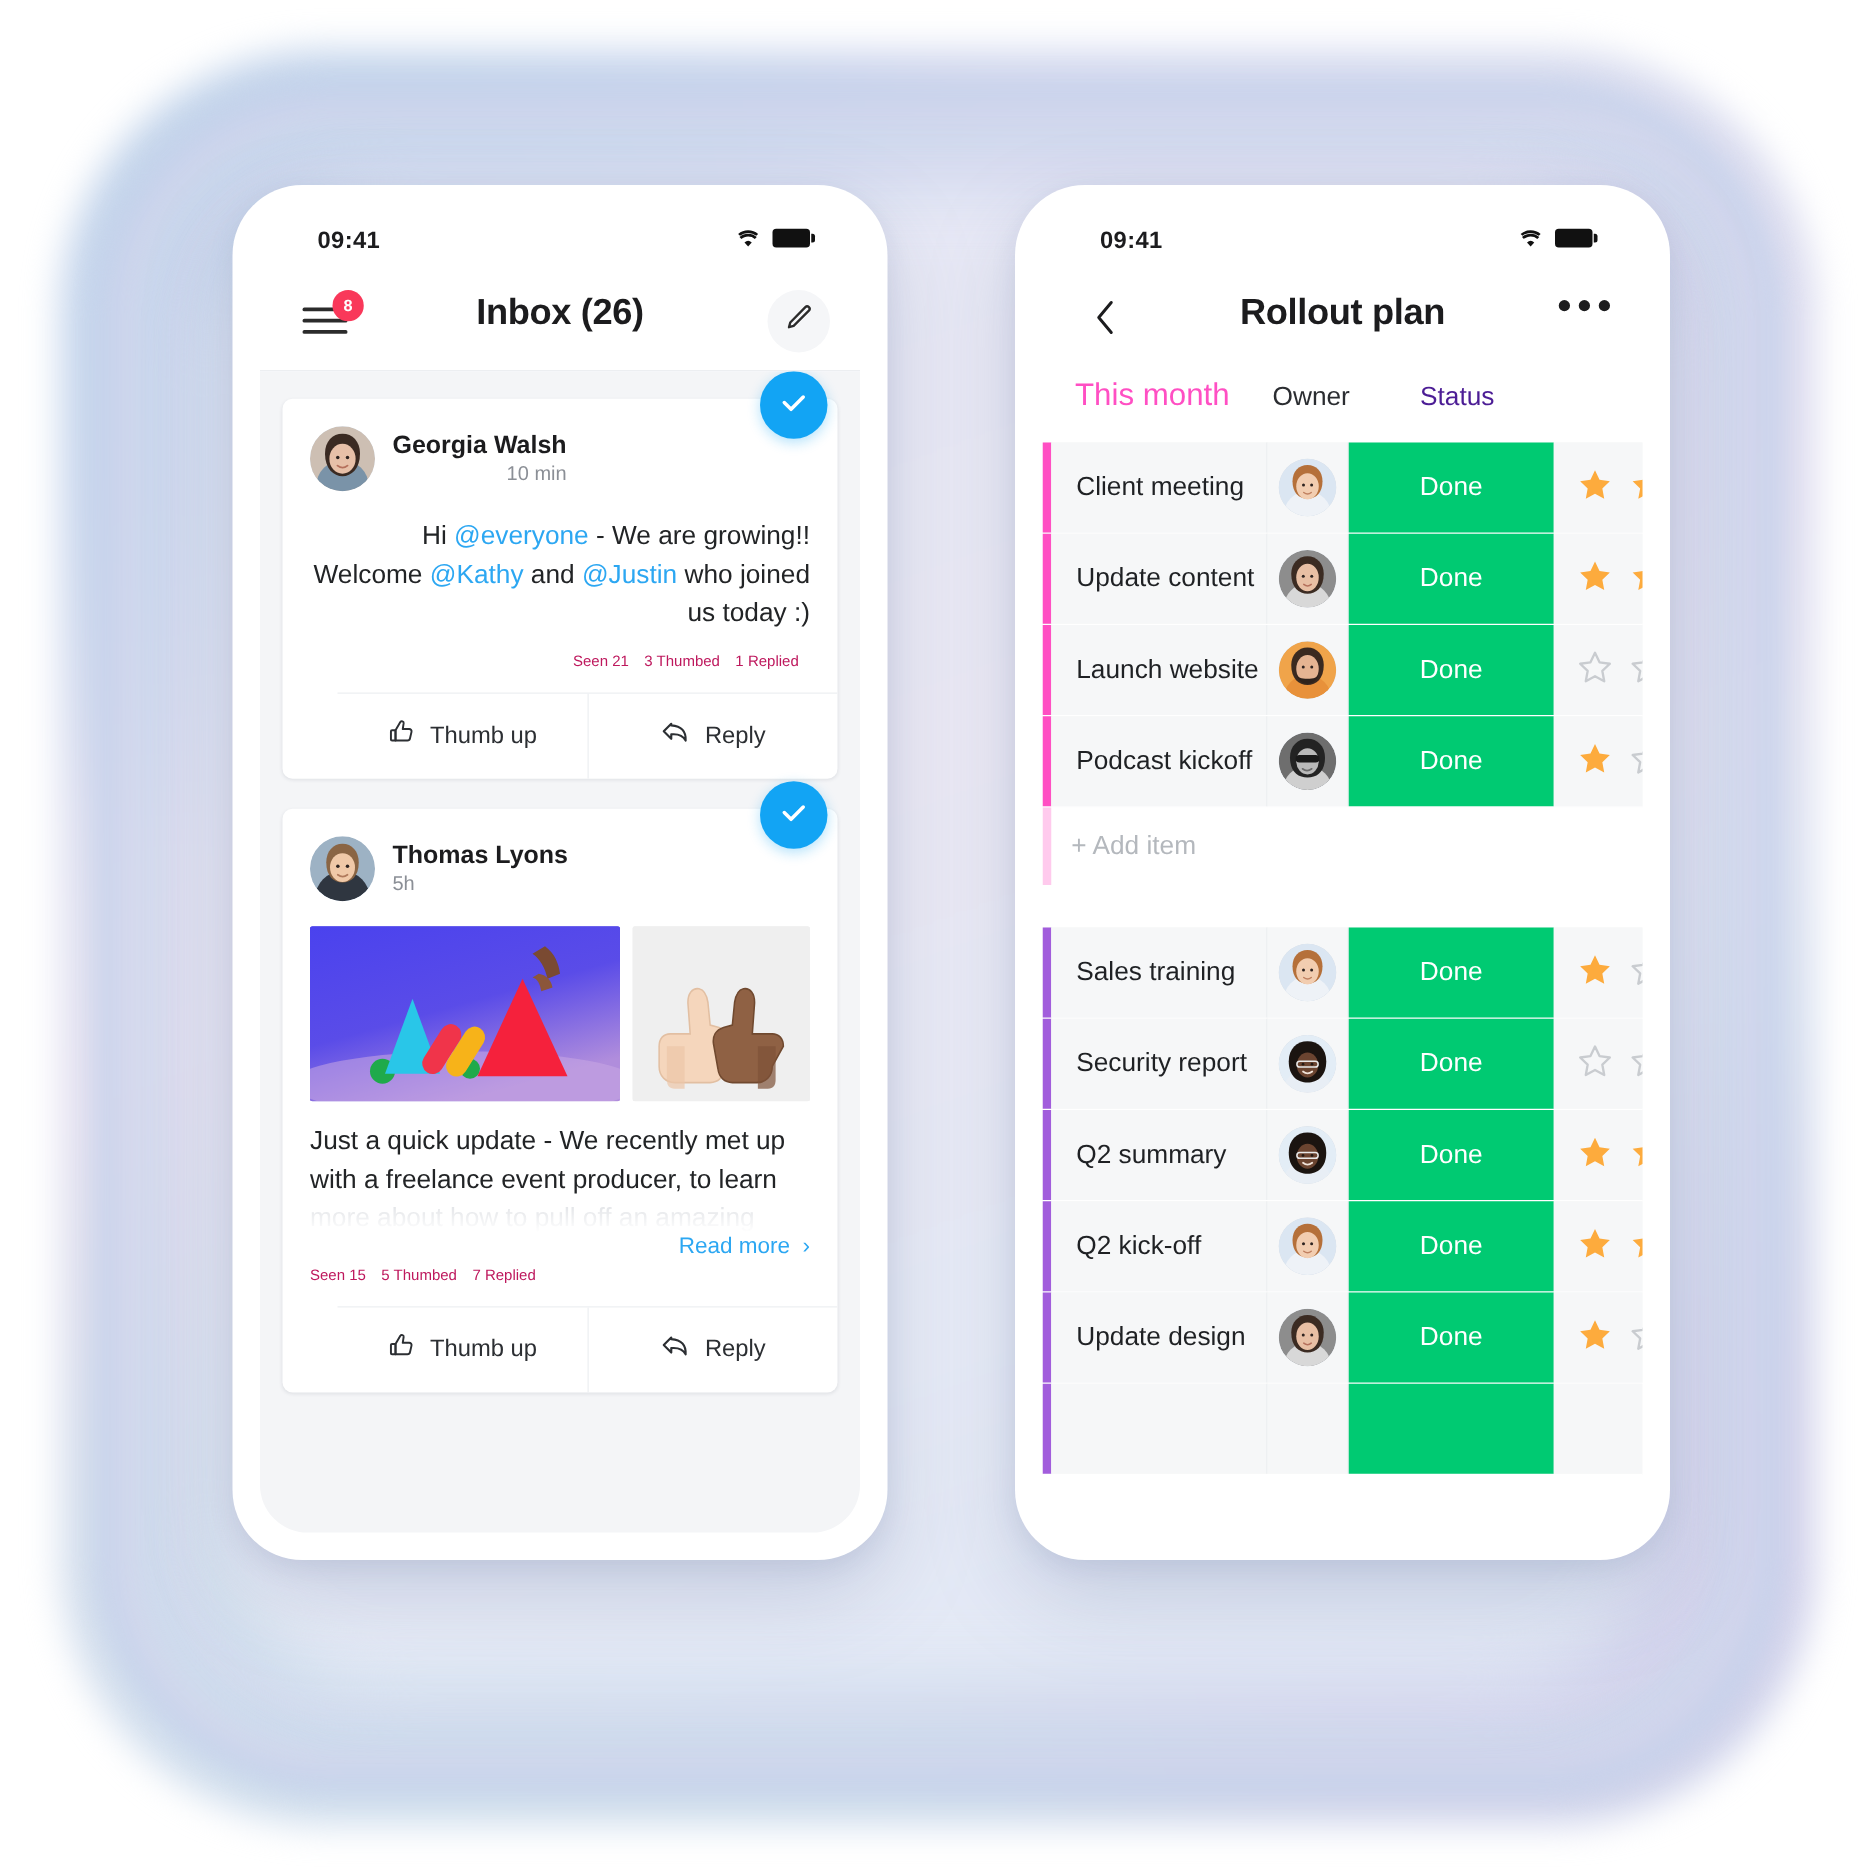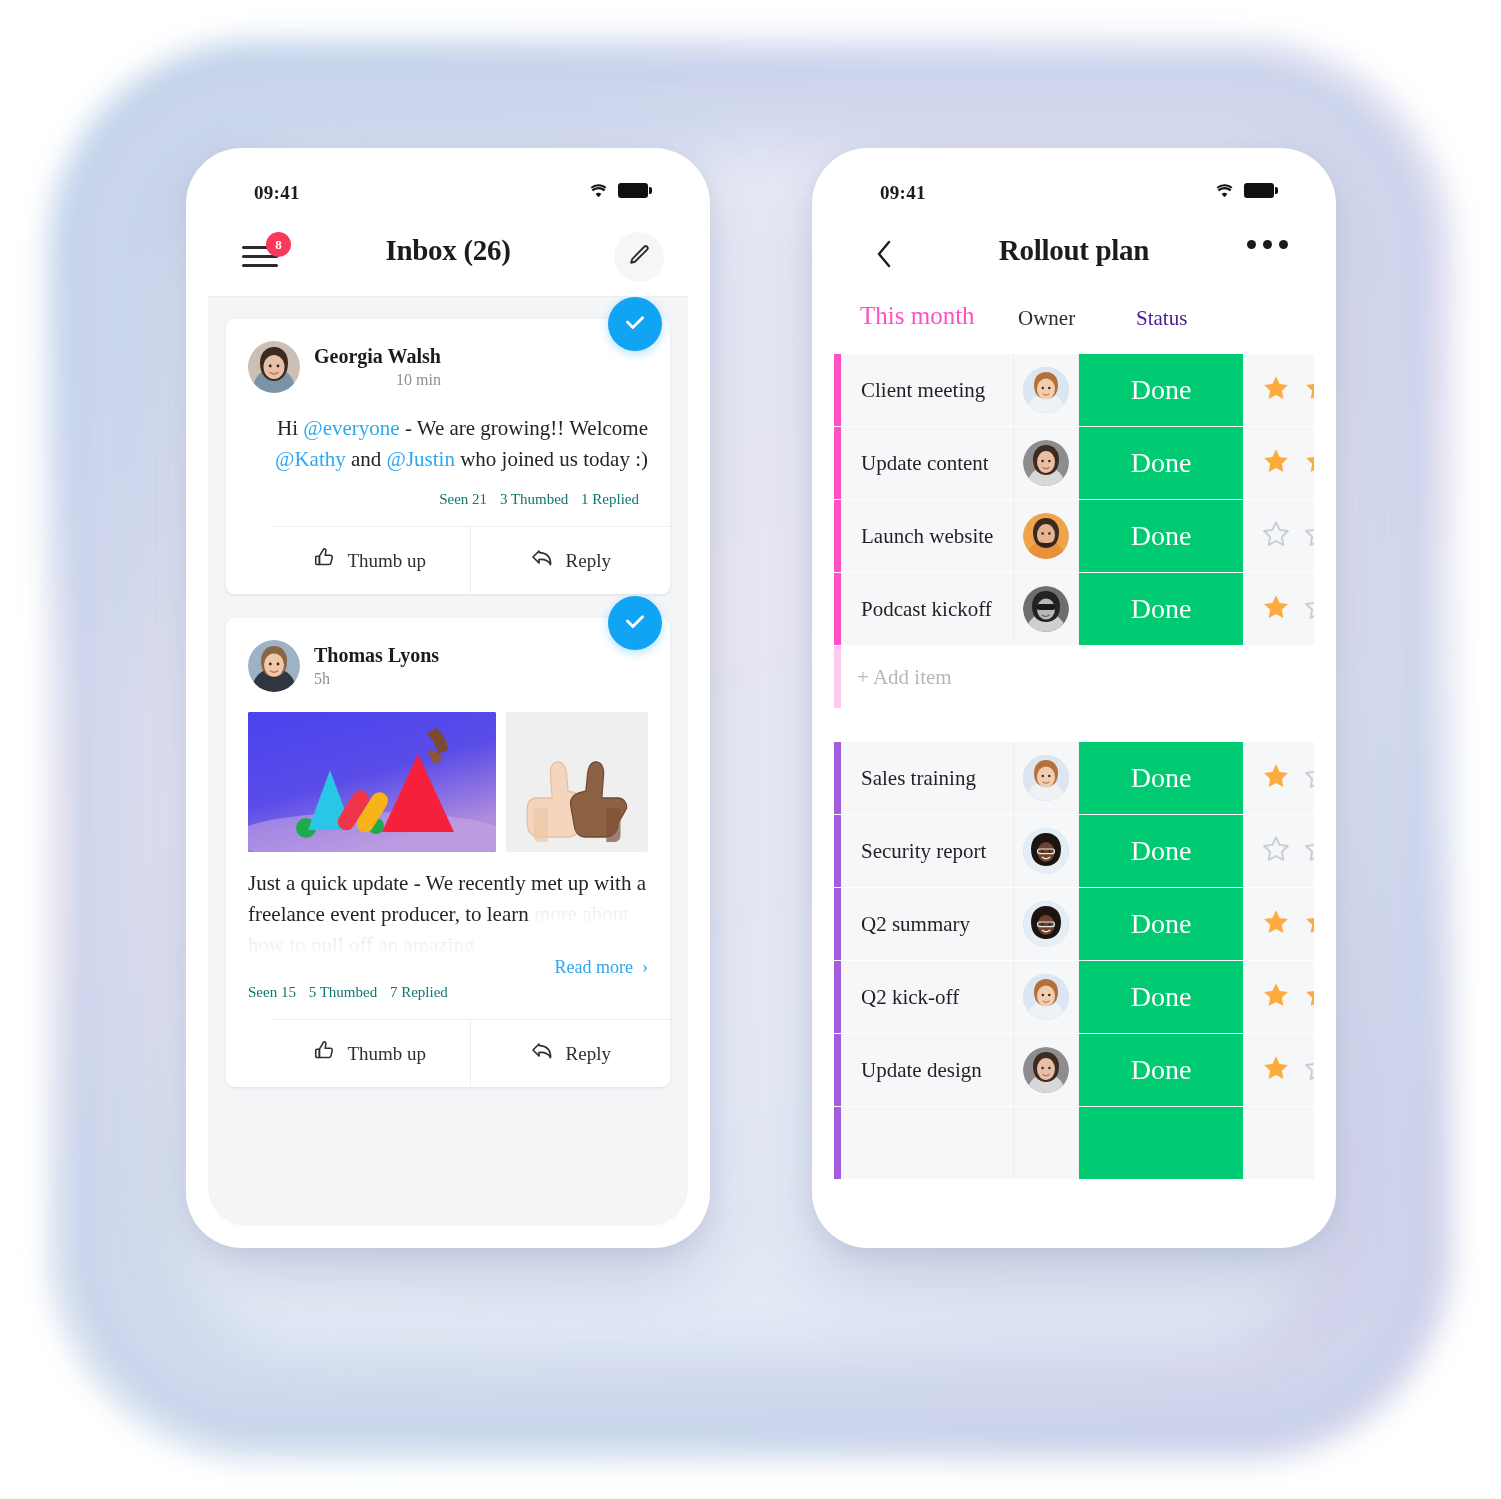--- a/index.html
+++ b/index.html
@@ -63,21 +63,20 @@
     filter: blur(26px);
   }
 
   
   .phone {
     position: absolute;
     background: #ffffff;
     border-radius: 56px;
     box-shadow: 0 28px 70px rgba(116,130,170,0.28), 0 6px 20px rgba(116,130,170,0.14);
     overflow: hidden;
-    font-family: Liberation Serif, serif;
   }
   .phone-left  { left: 186px; top: 148px; width: 524px; height: 1100px; }
   .phone-right { left: 812px; top: 148px; width: 524px; height: 1100px; }
 
   .screen {
     position: absolute;
     left: 22px; top: 22px;
     width: 480px; height: 1056px;
     border-radius: 38px;
     background: #ffffff;
@@ -246,22 +245,22 @@
   .readmore {
     text-align: right;
     padding: 0 22px;
     font-size: 18px;
     color: #2ca7f2;
     cursor: pointer;
     margin-top: -4px;
   }
   .meta {
     padding: 16px 22px 18px 22px;
-    font-size: 15px;
-    color: #0f766e;
+    font-size: 12px;
+    color: #be185d;
   }
   .meta span { margin-right: 9px; }
   .card-actions {
     display: flex;
     border-top: 1px solid #edeff2;
     margin-left: 44px;
   }
   .action {
     flex: 1;
     display: flex;
@@ -381,21 +380,21 @@
     border-right: 1px solid #eceef0;
   }
   .cell-owner .avatar { width: 46px; height: 46px; flex: 0 0 46px; }
   .cell-status {
     flex: 0 0 164px;
     display: flex;
     align-items: center;
     justify-content: center;
     background: #00ca72;
     color: #ffffff;
-    font-size: 28px;
+    font-size: 21px;
   }
   .cell-stars {
     flex: 1;
     display: flex;
     align-items: center;
     gap: 12px;
     padding-left: 18px;
     background: #f6f7f8;
   }
   .star { display:block; }

